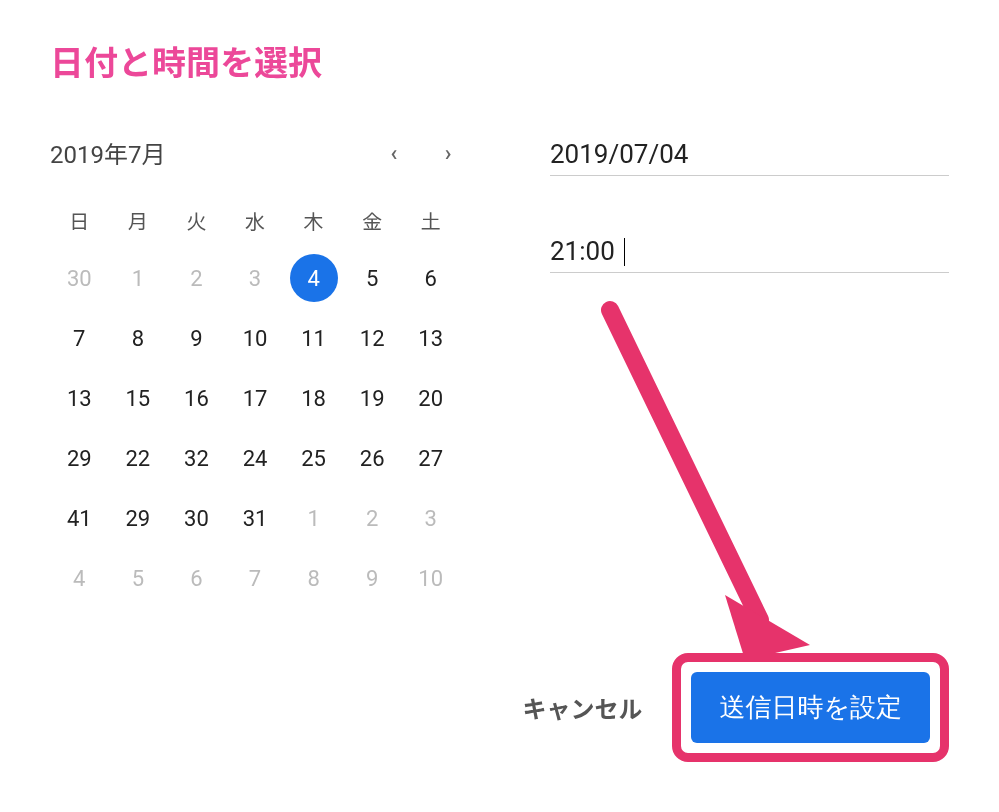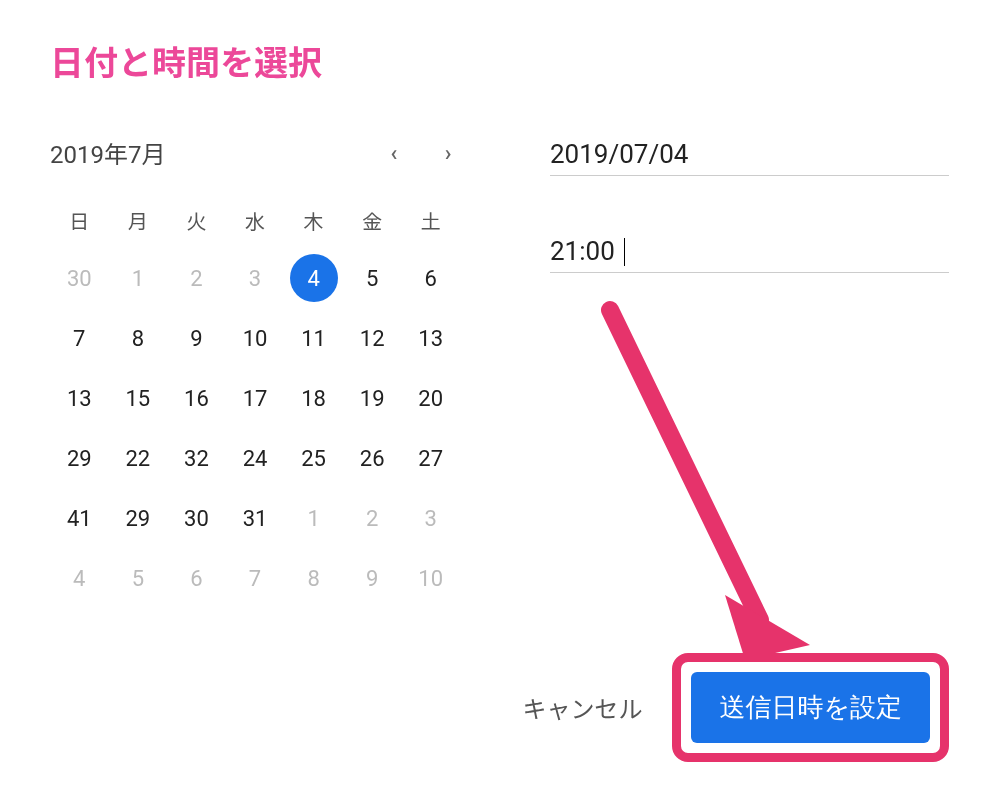--- a/index.html
+++ b/index.html
@@ -135,20 +135,21 @@
       right: 50px;
       display: flex;
       align-items: center;
       gap: 18px;
     }
     .cancel-btn {
       font-size: 24px;
       color: #555;
       cursor: pointer;
       padding: 16px 12px;
+      font-weight: bold;
     }
     .submit-btn-frame {
       border: 9px solid #e6336b;
       border-radius: 16px;
       padding: 10px;
     }
     .submit-btn {
       background: #1a73e8;
       color: #fff;
       font-size: 26px;

